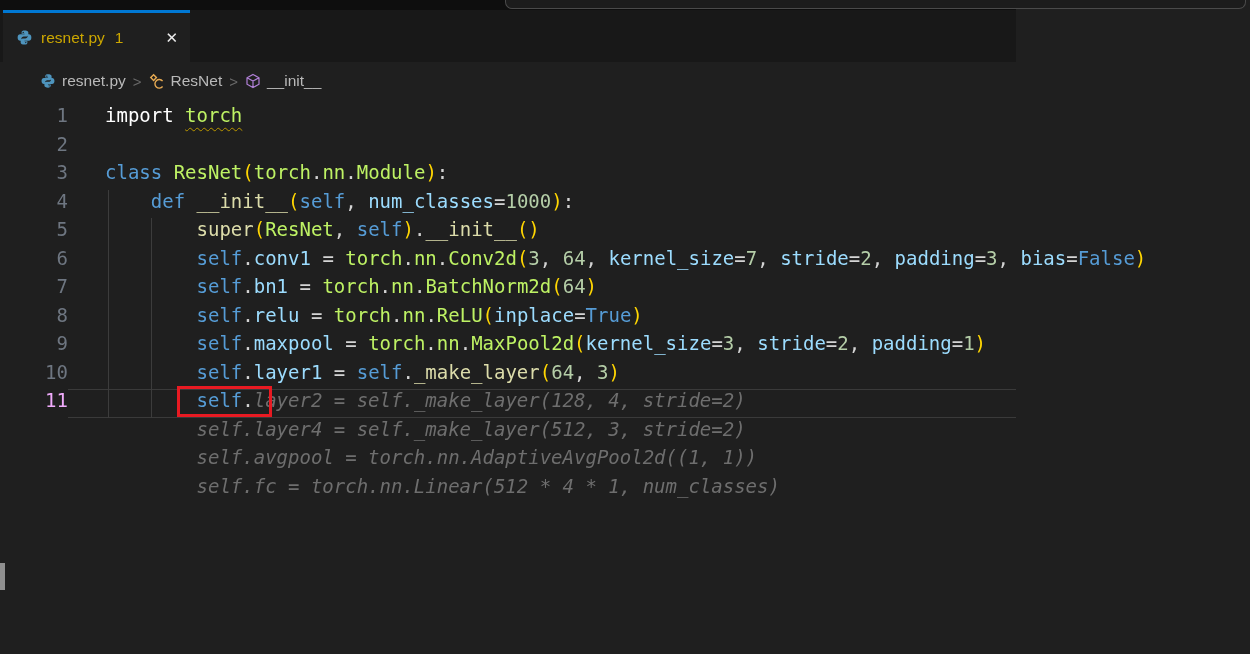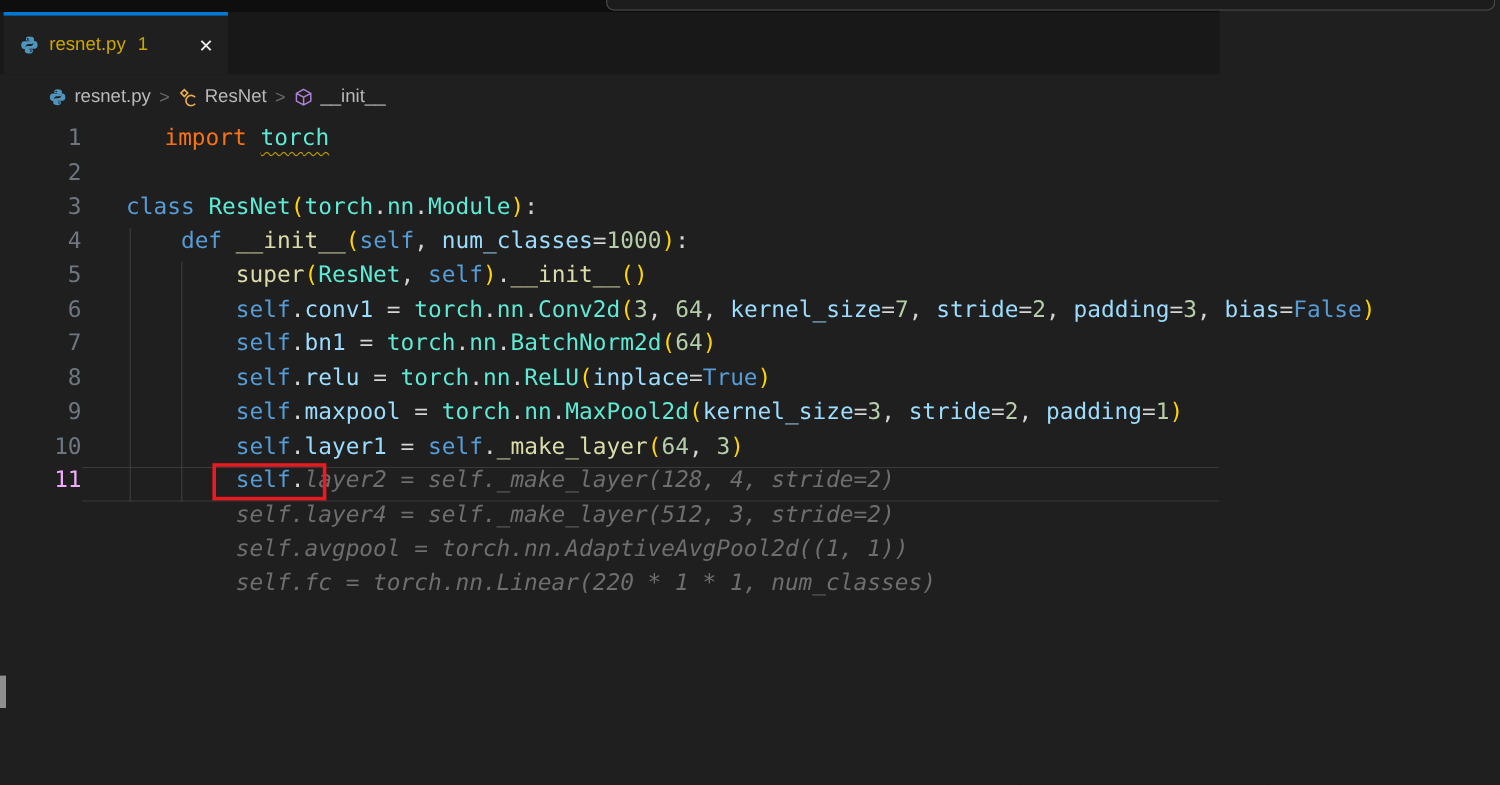--- a/index.html
+++ b/index.html
@@ -35,22 +35,22 @@
   .row { display:flex; height:28.5px; line-height:28.5px; white-space:pre; }
   .ln  { flex:none; width:68px; text-align:right; color:#6e7681;
          font:19px "DejaVu Sans Mono", monospace; user-select:none; }
   .row.current .ln { color:#f0abfc; }
   .codetxt { flex:1; padding-left:37px;
              font:19px "DejaVu Sans Mono", monospace; color:#d4d4d4; }
   .row.current .codetxt { box-shadow: inset 0 1px 0 #3a3a3a, inset 0 -1px 0 #3a3a3a; }
 
   
   .kw   { color:#569cd6; }                 
-  .kw2  { color:#f97316;margin-left:32px; }                 
-  .type { color:#5eead4; }                 
+  .kw2  { color:#ffffff; }                 
+  .type { color:#bef264; }                 
   .func { color:#dcdcaa; }                 
   .prop { color:#9cdcfe; }                 
   .num  { color:#b5cea8; }                 
   .op   { color:#d4d4d4; }                 
   .brk  { color:#ffd602; }                 
   .ghost{ color:#6e6e6e; font-style:italic; } 
   .sq   { text-decoration:underline wavy #b89500;
           text-decoration-thickness:1px; text-underline-offset:5px; }
 
   
@@ -125,21 +125,21 @@
         <div class="row"><span class="ln">4</span><span class="codetxt"><span class="op">    </span><span class="kw">def</span><span class="op"> </span><span class="func">__init__</span><span class="brk">(</span><span class="kw">self</span><span class="op">, </span><span class="prop">num_classes</span><span class="op">=</span><span class="num">1000</span><span class="brk">)</span><span class="op">:</span></span></div>
         <div class="row"><span class="ln">5</span><span class="codetxt"><span class="op">        </span><span class="func">super</span><span class="brk">(</span><span class="type">ResNet</span><span class="op">, </span><span class="kw">self</span><span class="brk">)</span><span class="op">.</span><span class="func">__init__</span><span class="brk">()</span></span></div>
         <div class="row"><span class="ln">6</span><span class="codetxt"><span class="op">        </span><span class="kw">self</span><span class="op">.</span><span class="prop">conv1</span><span class="op"> = </span><span class="type">torch</span><span class="op">.</span><span class="type">nn</span><span class="op">.</span><span class="type">Conv2d</span><span class="brk">(</span><span class="num">3</span><span class="op">, </span><span class="num">64</span><span class="op">, </span><span class="prop">kernel_size</span><span class="op">=</span><span class="num">7</span><span class="op">, </span><span class="prop">stride</span><span class="op">=</span><span class="num">2</span><span class="op">, </span><span class="prop">padding</span><span class="op">=</span><span class="num">3</span><span class="op">, </span><span class="prop">bias</span><span class="op">=</span><span class="kw">False</span><span class="brk">)</span></span></div>
         <div class="row"><span class="ln">7</span><span class="codetxt"><span class="op">        </span><span class="kw">self</span><span class="op">.</span><span class="prop">bn1</span><span class="op"> = </span><span class="type">torch</span><span class="op">.</span><span class="type">nn</span><span class="op">.</span><span class="type">BatchNorm2d</span><span class="brk">(</span><span class="num">64</span><span class="brk">)</span></span></div>
         <div class="row"><span class="ln">8</span><span class="codetxt"><span class="op">        </span><span class="kw">self</span><span class="op">.</span><span class="prop">relu</span><span class="op"> = </span><span class="type">torch</span><span class="op">.</span><span class="type">nn</span><span class="op">.</span><span class="type">ReLU</span><span class="brk">(</span><span class="prop">inplace</span><span class="op">=</span><span class="kw">True</span><span class="brk">)</span></span></div>
         <div class="row"><span class="ln">9</span><span class="codetxt"><span class="op">        </span><span class="kw">self</span><span class="op">.</span><span class="prop">maxpool</span><span class="op"> = </span><span class="type">torch</span><span class="op">.</span><span class="type">nn</span><span class="op">.</span><span class="type">MaxPool2d</span><span class="brk">(</span><span class="prop">kernel_size</span><span class="op">=</span><span class="num">3</span><span class="op">, </span><span class="prop">stride</span><span class="op">=</span><span class="num">2</span><span class="op">, </span><span class="prop">padding</span><span class="op">=</span><span class="num">1</span><span class="brk">)</span></span></div>
         <div class="row"><span class="ln">10</span><span class="codetxt"><span class="op">        </span><span class="kw">self</span><span class="op">.</span><span class="prop">layer1</span><span class="op"> = </span><span class="kw">self</span><span class="op">.</span><span class="func">_make_layer</span><span class="brk">(</span><span class="num">64</span><span class="op">, </span><span class="num">3</span><span class="brk">)</span></span></div>
         <div class="row current"><span class="ln">11</span><span class="codetxt"><span class="op">        </span><span class="kw">self</span><span class="op">.</span><span class="ghost">layer2 = self._make_layer(128, 4, stride=2)</span></span></div>
         <div class="row"><span class="ln"></span><span class="codetxt"><span class="ghost">        self.layer4 = self._make_layer(512, 3, stride=2)</span></span></div>
         <div class="row"><span class="ln"></span><span class="codetxt"><span class="ghost">        self.avgpool = torch.nn.AdaptiveAvgPool2d((1, 1))</span></span></div>
-        <div class="row"><span class="ln"></span><span class="codetxt"><span class="ghost">        self.fc = torch.nn.Linear(220 * 1 * 1, num_classes)</span></span></div>
+        <div class="row"><span class="ln"></span><span class="codetxt"><span class="ghost">        self.fc = torch.nn.Linear(512 * 4 * 1, num_classes)</span></span></div>
       </div>
   </div>
 
   <div class="indent-guide" style="left:108px; top:190px; height:228px;"></div>
   <div class="indent-guide" style="left:151px; top:218px; height:200px;"></div>
   <div class="red-box" style="left: 177px; top: 386px; width: 95px; height: 31px;"></div>
   <div class="scroll-sliver"></div>
 
 </div>
 

